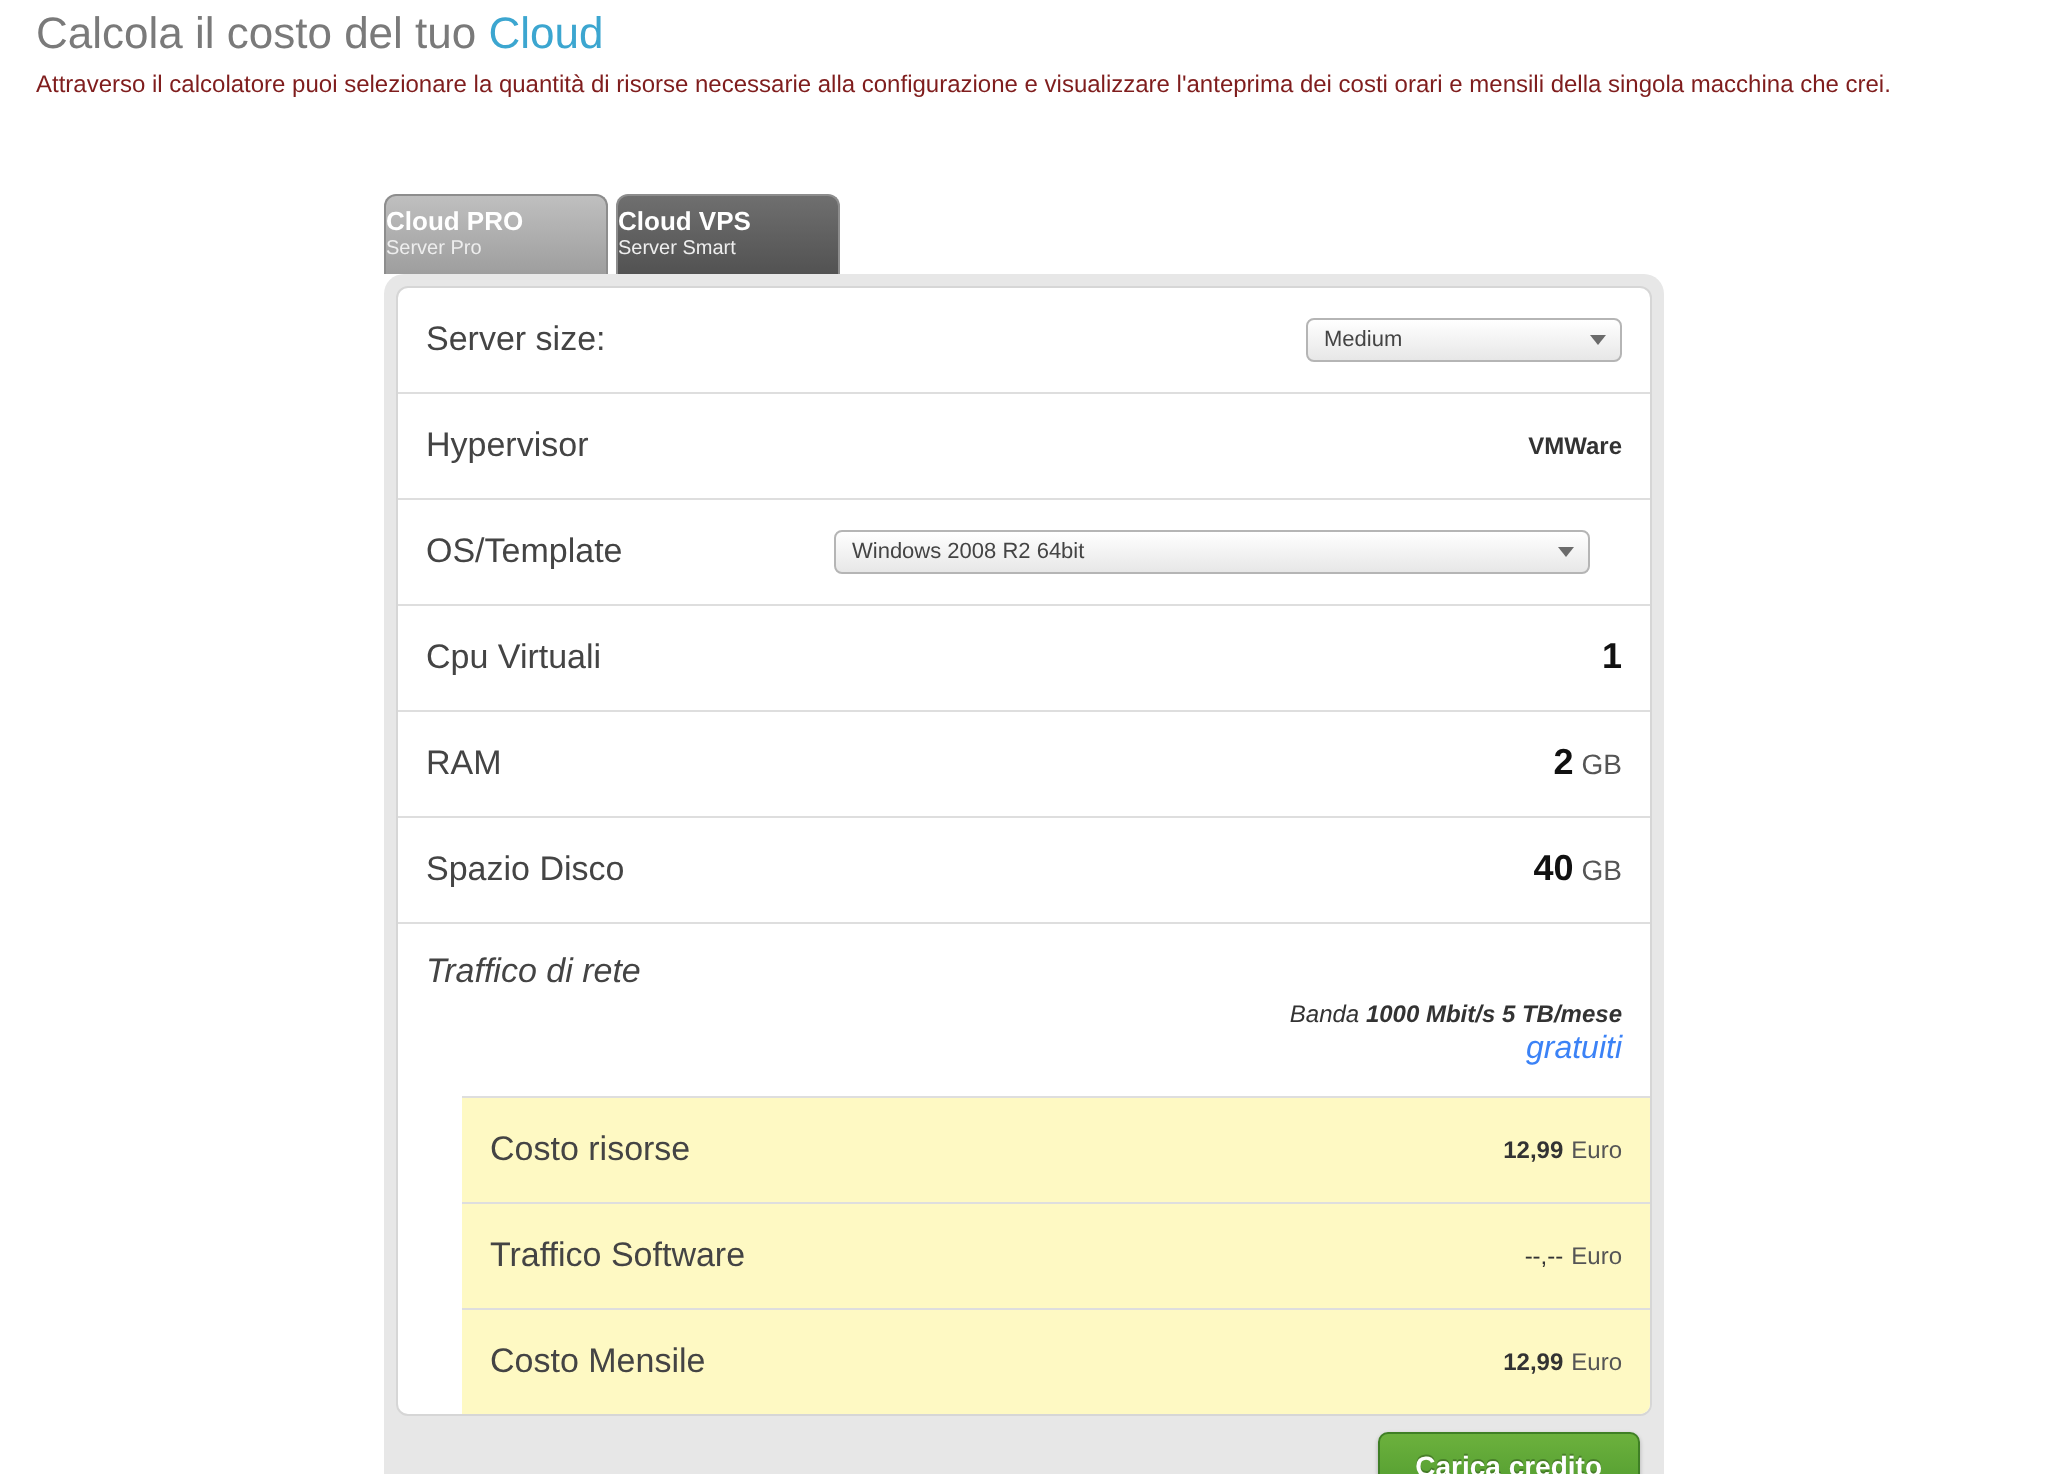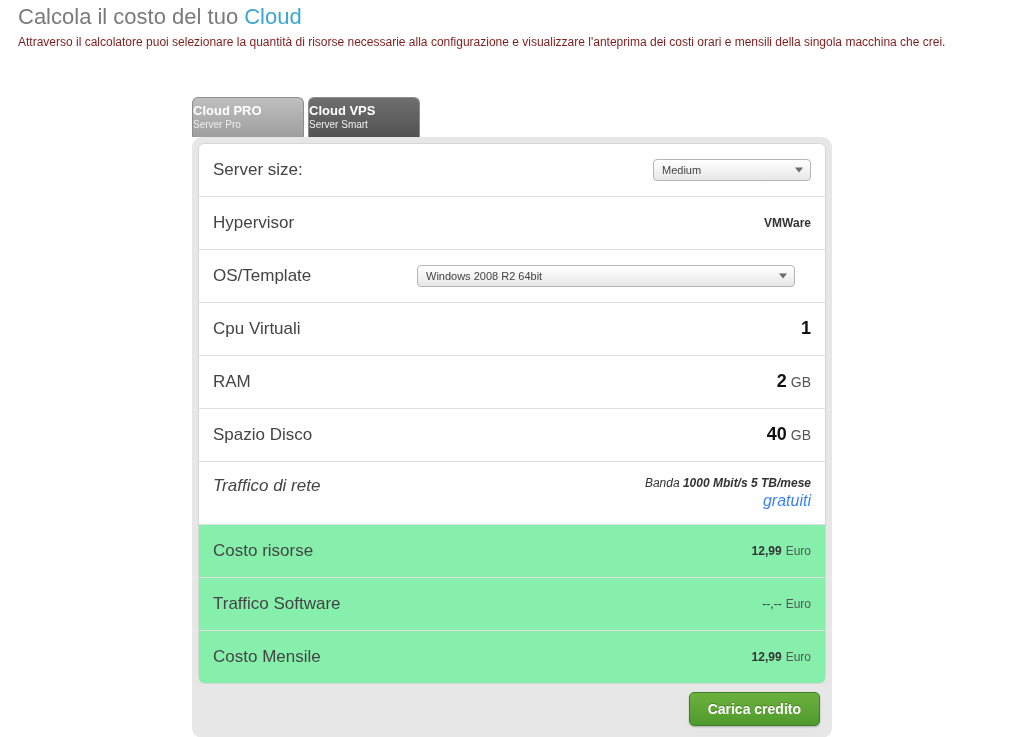--- a/index.html
+++ b/index.html
@@ -75,21 +75,21 @@
   }
 
   .row {
     display: flex;
     align-items: center;
     padding: 14px 14px;
     border-top: 1px solid #dedede;
     min-height: 24px;
   }
   .row.first { border-top: none; }
-  .row.highlight { background: #86efac; }
+  .row.highlight { background: #fef9c3; margin-left: 32px; }
   .label {
     flex: 0 0 160px;
     font-size: 17px;
     color: #444;
   }
   .value {
     flex: 1;
     text-align: right;
     font-size: 12px;
     color: #333;
@@ -118,21 +118,21 @@
     position:absolute; right:7px; top:50%;
     width:0;height:0;
     border-left:4px solid transparent;
     border-right:4px solid transparent;
     border-top:5px solid #6b6b6b;
     transform:translateY(-50%);
   }
   .sel.small { width: 158px; }
   .sel.wide  { width: 378px; }
 
-  .traffic-line1 { font-size:12px;color:#333;text-align:right;}
+  .traffic-line1 { font-size:12px;color:#333;text-align:right;margin-top:24px;}
   .traffic-line1 b { font-weight:bold;}
   .traffic-line2 { font-size:16px;color:#3b82f6;text-align:right;margin-top:2px;}
 
   
   .footer {
     display:flex;justify-content:flex-end;padding:8px 6px 6px 6px;
   }
   .btn {
     background: linear-gradient(#6cb13d,#4f9a2e);
     border:1px solid #3f7f25;

